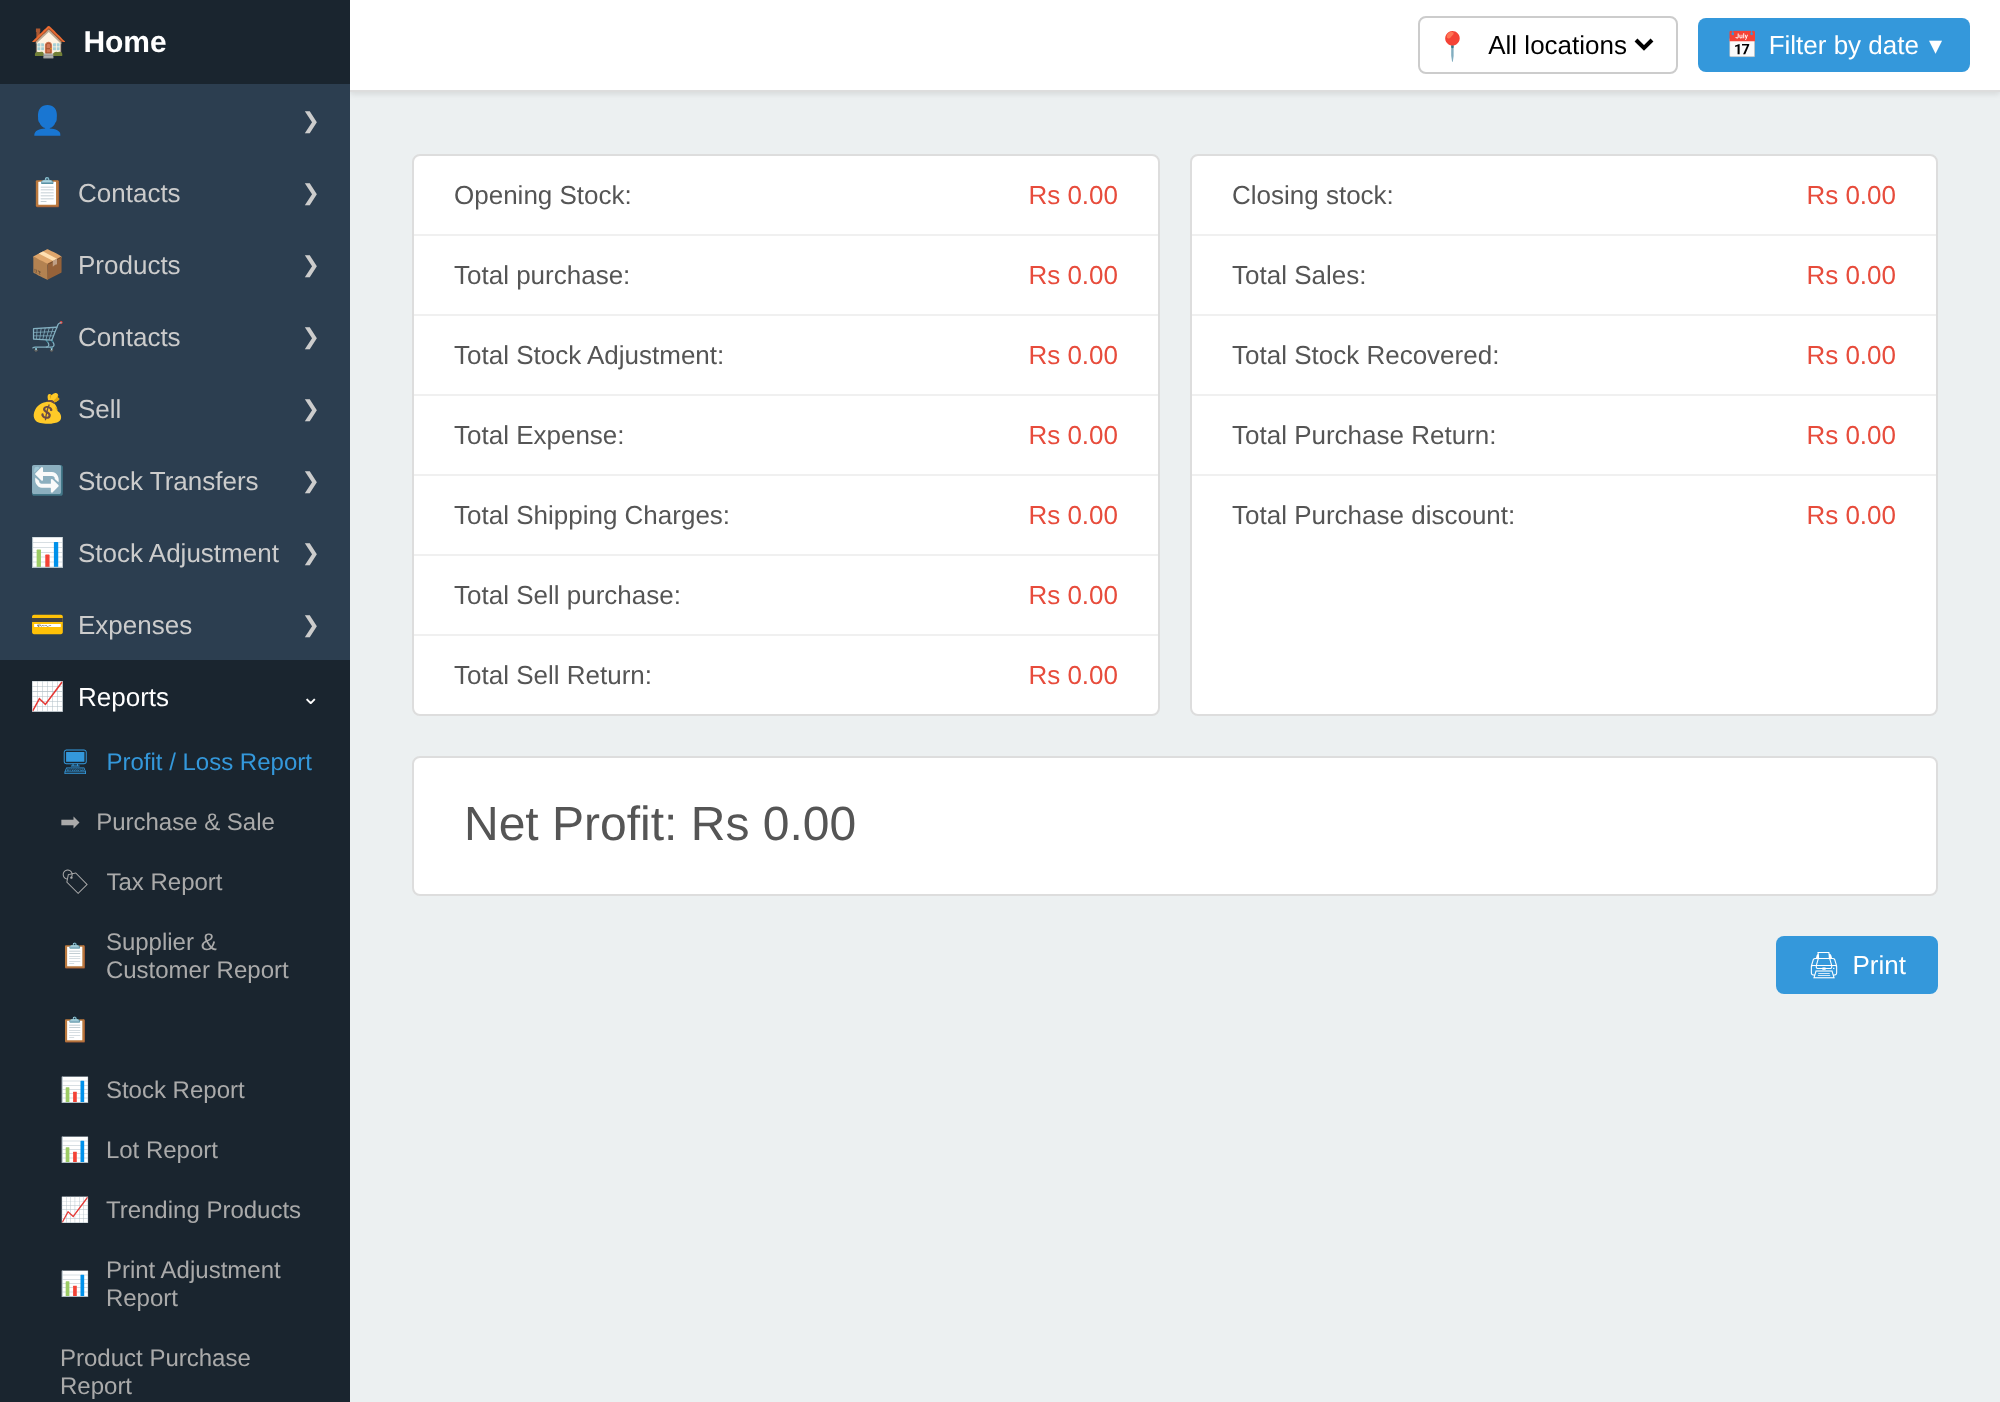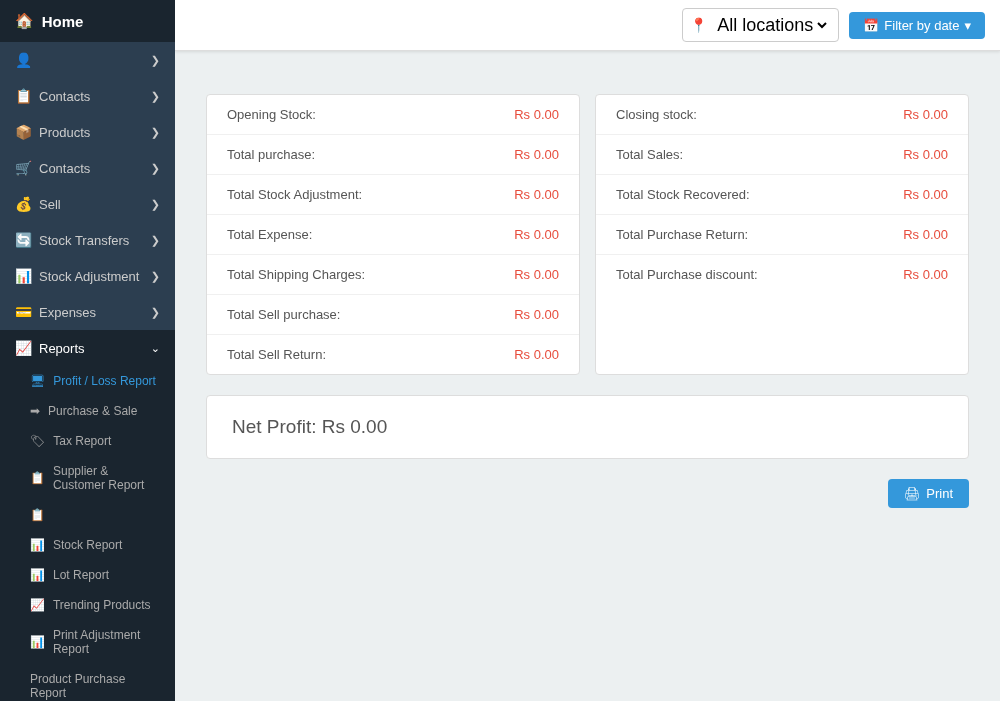--- a/index.html
+++ b/index.html
@@ -78,21 +78,21 @@
       gap: 5px;
       border: 1px solid #ccc;
       border-radius: 4px;
       padding: 5px 8px;
       background: #fff;
     }
     .location-icon { color: #3498db; font-size: 14px; }
     .location-select-wrapper select {
       border: none;
       outline: none;
-      font-size: 18px;
+      font-size: 13px;
       background: transparent;
       cursor: pointer;
     }
 
     .btn-filter {
       background: #3498db;
       color: #fff;
       border: none;
       border-radius: 4px;
       padding: 6px 14px;
@@ -100,21 +100,20 @@
       font-size: 13px;
       display: flex;
       align-items: center;
       gap: 5px;
     }
 
     
     #content {
       padding: 31px;
       flex: 1;
-      margin-top: 12px;
     }
 
     .cards-row {
       display: flex;
       gap: 15px;
       margin-bottom: 20px;
     }
 
     .card {
       background: #fff;
@@ -134,21 +133,21 @@
     }
     .card-row:last-child { border-bottom: none; }
     .card-row-label { color: #555; font-size: 13px; }
     .card-row-value { color: #e74c3c; font-size: 13px; }
 
     .net-profit-card {
       background: #fff;
       border: 1px solid #ddd;
       border-radius: 4px;
       padding: 20px 25px;
-      font-size: 19px;
+      font-size: 24px;
       color: #555;
       font-weight: 500;
       margin-bottom: 20px;
     }
     .net-profit-value { color: #555; }
 
     .print-row {
       display: flex;
       justify-content: flex-end;
     }

